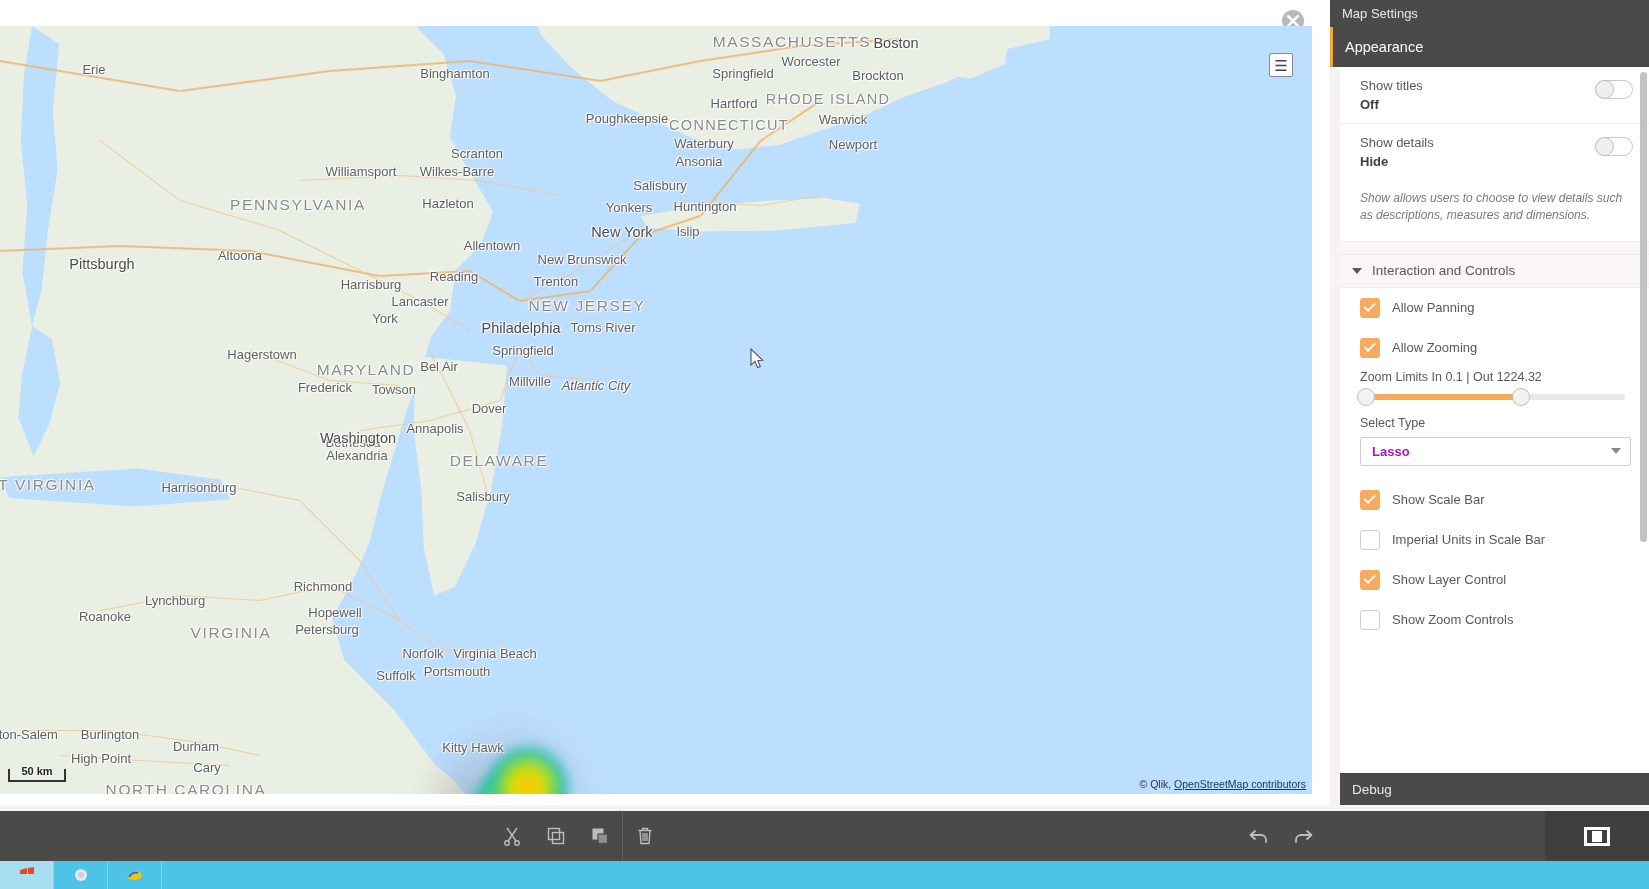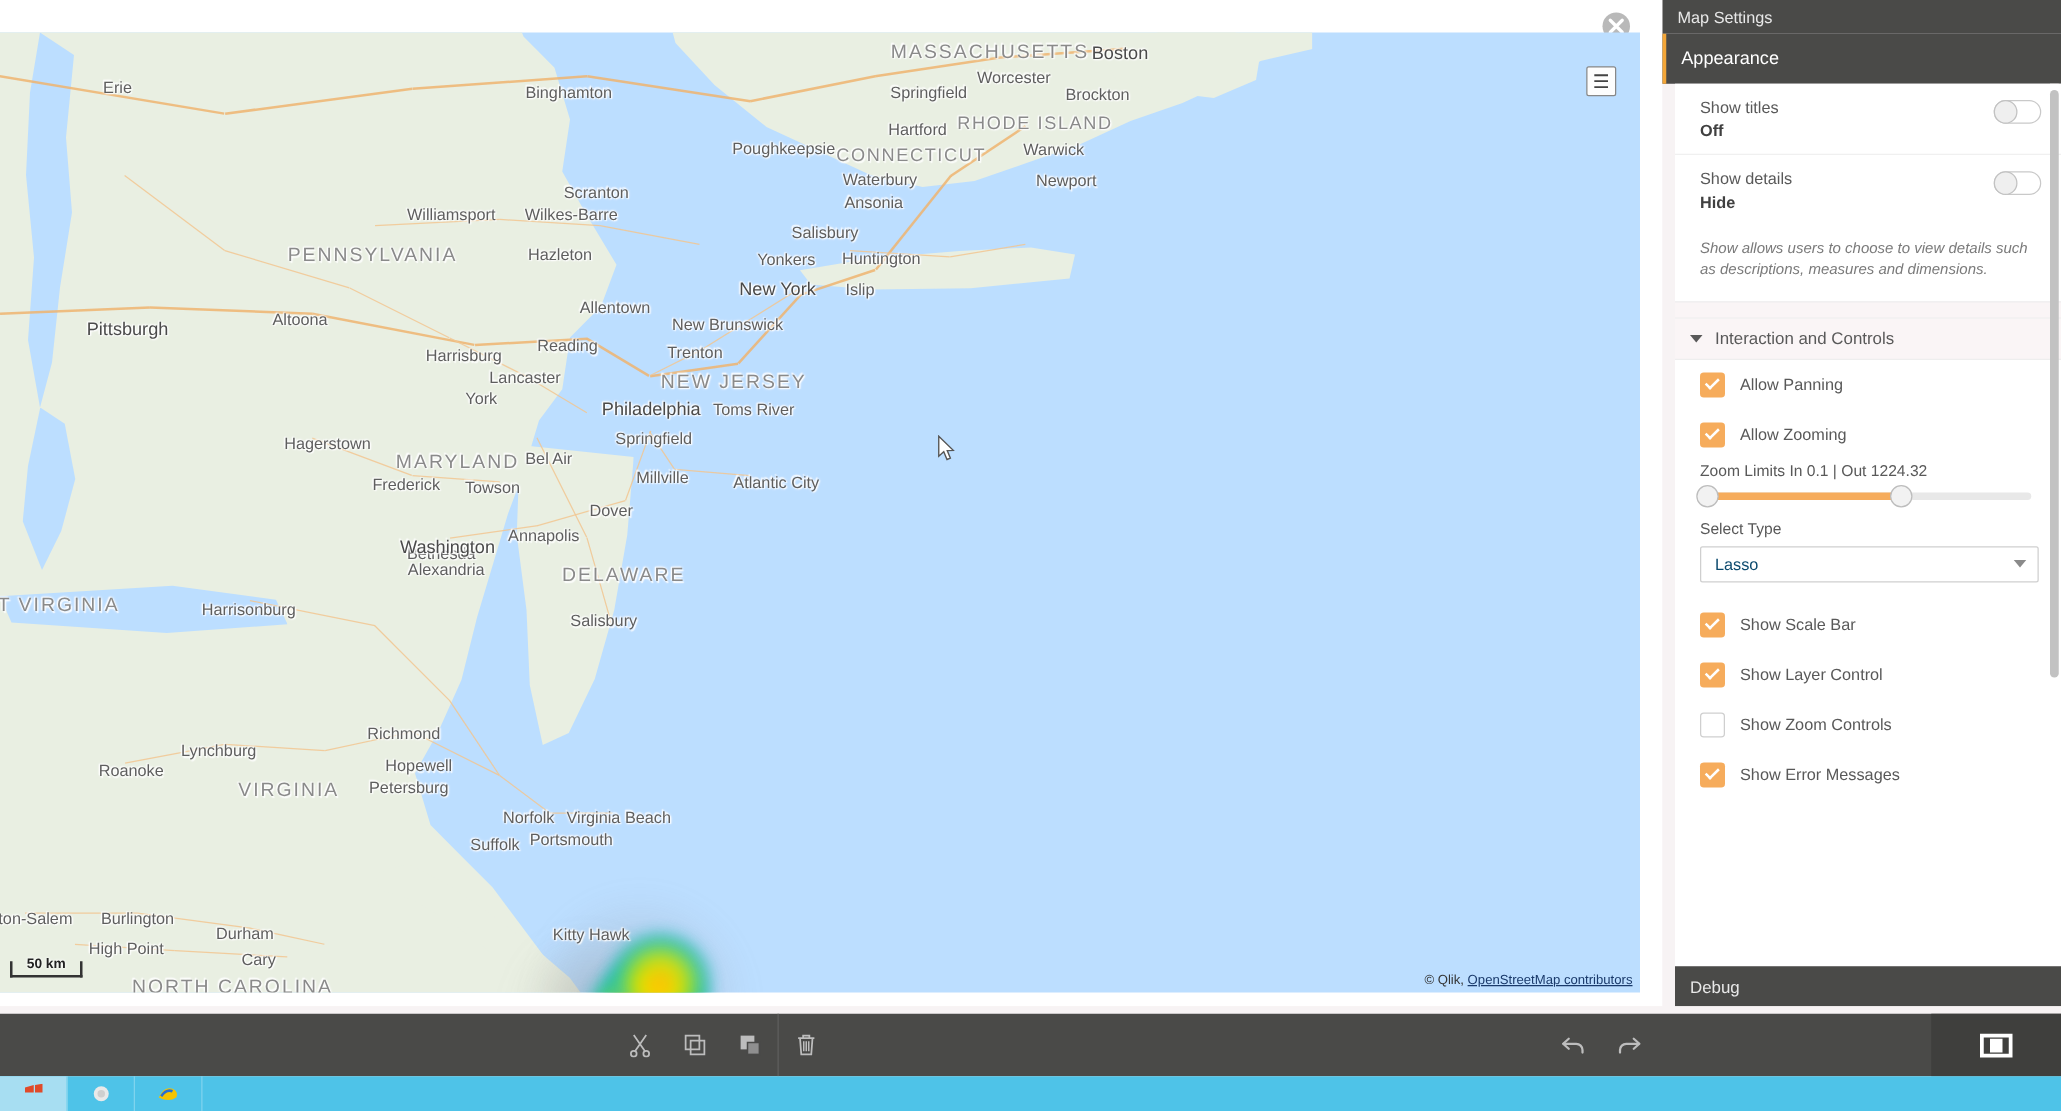--- a/index.html
+++ b/index.html
@@ -215,21 +215,21 @@
     background:#f2f2f2; border:1px solid #bdbdbd; cursor:pointer;
   }
 
   .select-block { padding:2px 18px 14px 20px; background:#fff; }
   .select-label { font-size:12.5px; color:#595959; margin-bottom:7px; }
   .select-box {
     height:29px; border:1px solid #cfcfcf; border-radius:2px; background:#fff;
     display:flex; align-items:center; justify-content:space-between;
     padding:0 9px 0 11px; cursor:pointer;
   }
-  .select-value { font-size:13px; color:#0c4a6e; font-weight:normal; }
+  .select-value { font-size:13px; color:#a21caf; font-weight:bold; }
   .select-arrow {
     width:0;height:0;border-left:5px solid transparent;border-right:5px solid transparent;
     border-top:6px solid #8a8a8a;
   }
   #pp-scrollbar {
     position:absolute; right:2px; top:72px; width:7px; height:470px;
     background:#c2c2c2; border-radius:4px; cursor:pointer;
   }
   #pp-scrolltrack {
     position:absolute; right:2px; top:67px; width:7px; height:706px;
@@ -407,21 +407,21 @@
           <div class="mlabel city" style="left: 385px; top: 285px; transform: translateX(-50%);">York</div>
           <div class="mlabel bigcity" style="left: 521px; top: 294px; transform: translateX(-50%);">Philadelphia</div>
           <div class="mlabel city" style="left: 603px; top: 294px; transform: translateX(-50%);">Toms River</div>
           <div class="mlabel city" style="left: 523px; top: 317px; transform: translateX(-50%);">Springfield</div>
           <div class="mlabel city" style="left: 262px; top: 321px; transform: translateX(-50%);">Hagerstown</div>
           <div class="mlabel statebig" style="left: 366px; top: 335px; transform: translateX(-50%);">MARYLAND</div>
           <div class="mlabel city" style="left: 439px; top: 333px; transform: translateX(-50%);">Bel Air</div>
           <div class="mlabel city" style="left: 530px; top: 348px; transform: translateX(-50%);">Millville</div>
           <div class="mlabel city" style="left: 325px; top: 354px; transform: translateX(-50%);">Frederick</div>
           <div class="mlabel city" style="left: 394px; top: 356px; transform: translateX(-50%);">Towson</div>
-          <div class="mlabel city" style="left: 621px; top: 352px; transform: translateX(-50%);">Atlantic City</div>
+          <div class="mlabel city" style="left: 596px; top: 352px; transform: translateX(-50%); font-style: italic;">Atlantic City</div>
           <div class="mlabel city" style="left: 489px; top: 375px; transform: translateX(-50%);">Dover</div>
           <div class="mlabel city" style="left: 353px; top: 386px; transform: translateX(-50%); margin-top: 23px;">Bethesda</div>
           <div class="mlabel city" style="left: 435px; top: 395px; transform: translateX(-50%);">Annapolis</div>
           <div class="mlabel bigcity" style="left: 358px; top: 404px; transform: translateX(-50%);">Washington</div>
           <div class="mlabel city" style="left: 357px; top: 422px; transform: translateX(-50%);">Alexandria</div>
           <div class="mlabel statebig" style="left: 499px; top: 426px; transform: translateX(-50%);">DELAWARE</div>
           <div class="mlabel statebig" style="left: 41px; top: 450px; transform: translateX(-50%);">ST VIRGINIA</div>
           <div class="mlabel city" style="left: 199px; top: 454px; transform: translateX(-50%);">Harrisonburg</div>
           <div class="mlabel city" style="left: 483px; top: 463px; transform: translateX(-50%);">Salisbury</div>
           <div class="mlabel city" style="left: 323px; top: 553px; transform: translateX(-50%);">Richmond</div>
@@ -534,39 +534,37 @@
         </div>
       </div>
 
       <div class="cb-row">
         <div class="cbox on">
             <div class="tick"></div>
           </div>
         <span class="cb-label">Show Scale Bar</span>
       </div>
 
+      <div class="cb-row">
+        <div class="cbox off"></div>
+        <span class="cb-label">Imperial Units in Scale Bar</span>
+      </div>
 
       <div class="cb-row">
         <div class="cbox on">
             <div class="tick"></div>
           </div>
         <span class="cb-label">Show Layer Control</span>
       </div>
 
       <div class="cb-row">
         <div class="cbox off"></div>
         <span class="cb-label">Show Zoom Controls</span>
       </div>
 
-      <div class="cb-row">
-        <div class="cbox on">
-            <div class="tick"></div>
-          </div>
-        <span class="cb-label">Show Error Messages</span>
-      </div>
     </div>
 
     <div id="pp-scrollbar"></div>
 
     <div class="pp-footer">
       <span>Debug</span>
     </div>
   </div>
 
   <div id="bottom-gap"></div>

